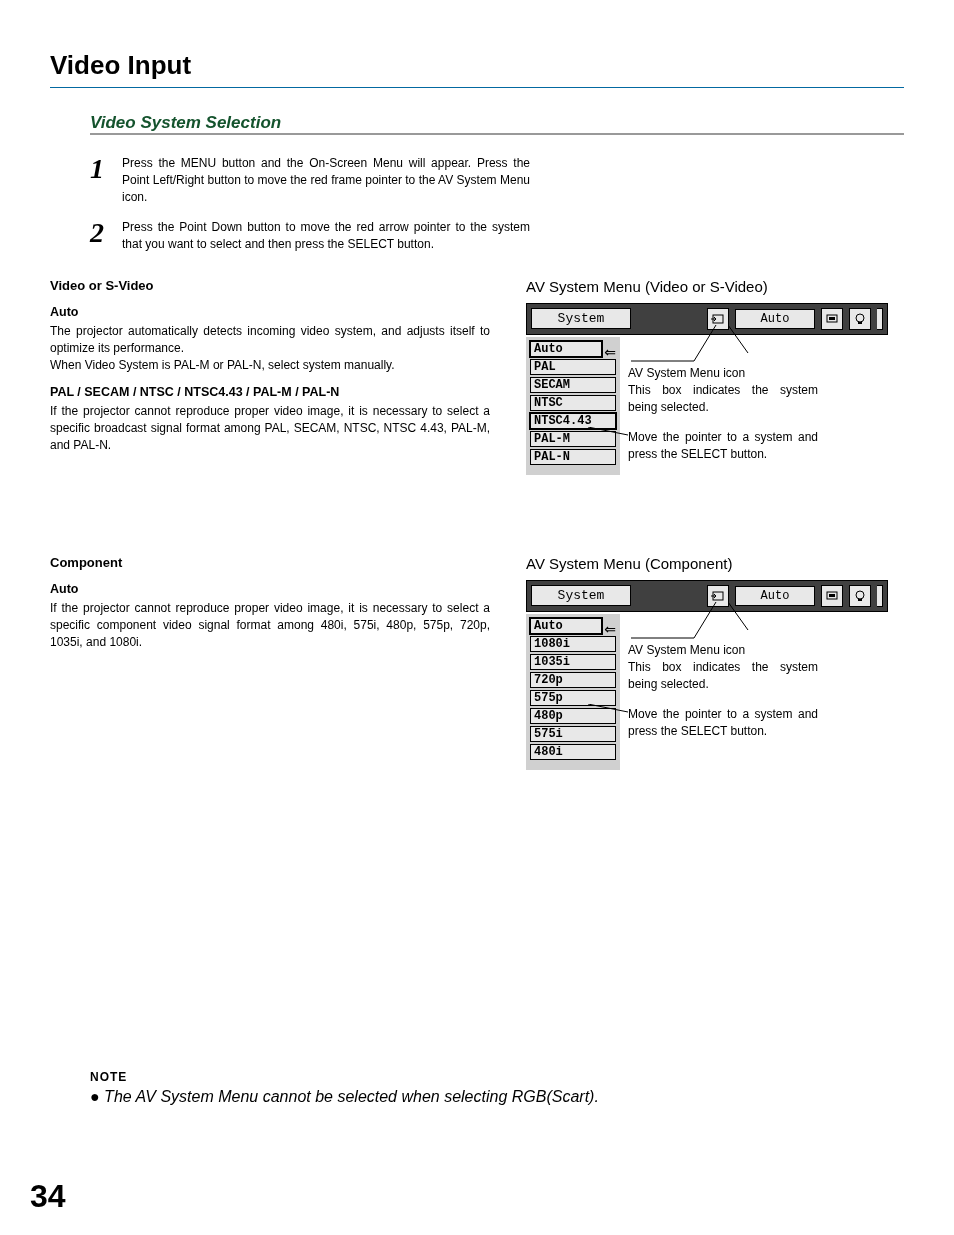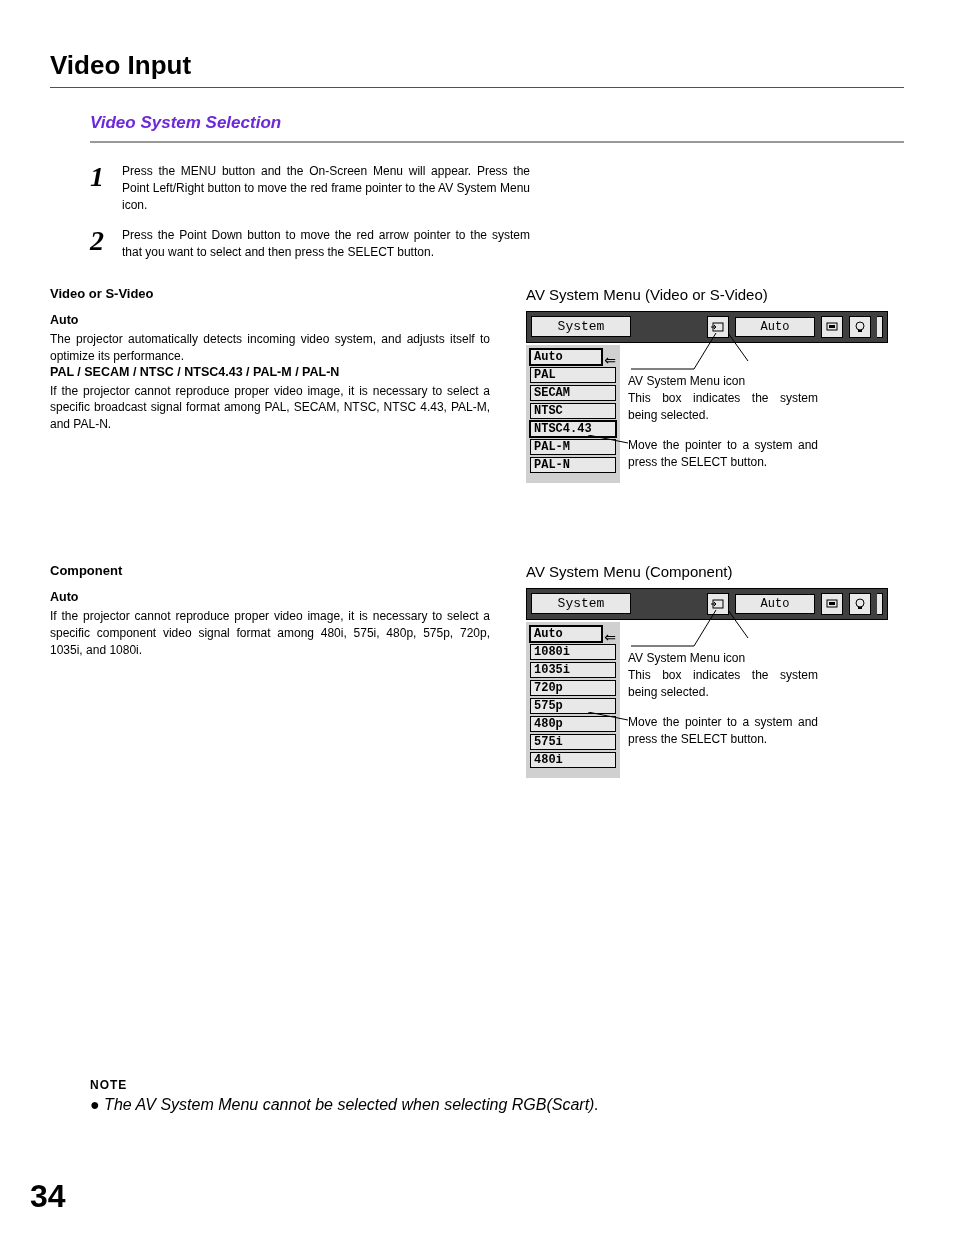--- a/index.html
+++ b/index.html
@@ -16,23 +16,23 @@
     font-size: 26px;
     font-weight: bold;
     border-bottom: 1px solid #0369a1;
     padding-bottom: 6px;
     margin-bottom: 25px;
   }
   .section-title {
     font-size: 17px;
     font-weight: bold;
     font-style: italic;
-    color: #6d28d9;
+    color: #14532d;
     border-bottom: 2px solid #999;
-    padding-bottom: 8px;
+    padding-bottom: 0;
     margin-left: 40px;
     margin-bottom: 20px;
   }
   .two-col {
     display: flex;
     gap: 36px;
   }
   .left-col { width: 440px; }
   .right-col { width: 330px; }
   .step { display: flex; margin-bottom: 14px; }
@@ -166,20 +166,21 @@
     <div class="step-num">2</div>
     <div class="step-text">Press the Point Down button to move the red arrow pointer to the system that you want to select and then press the SELECT button.</div>
   </div>
 </div>
 
 <div class="two-col" style="margin-top:25px;">
   <div class="left-col">
     <div class="sub-heading">Video or S-Video</div>
     <div class="sub-heading2">Auto</div>
     <div class="body-text" style="margin-bottom:0;">The projector automatically detects incoming video system, and adjusts itself to optimize its performance.</div>
+    <div class="body-text">When Video System is PAL-M or PAL-N, select system manually.</div>
     <div class="sub-heading2">PAL / SECAM / NTSC / NTSC4.43 / PAL-M / PAL-N</div>
     <div class="body-text">If the projector cannot reproduce proper video image, it is necessary to select a specific broadcast signal format among PAL, SECAM, NTSC, NTSC 4.43, PAL-M, and PAL-N.</div>
   </div>
 
   <div class="right-col">
     <div class="osd-title">AV System Menu (Video or S-Video)</div>
     <div class="osd-box">
       <div class="osd-top">
         <div class="osd-sys-label">System</div>
         <div style="flex:1"></div>

